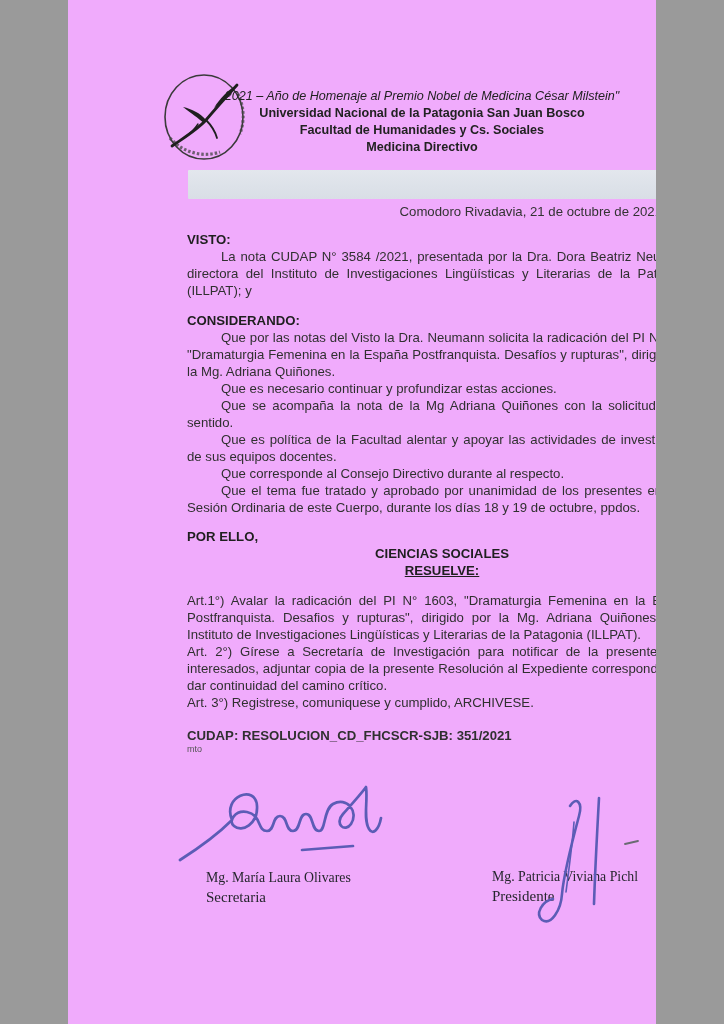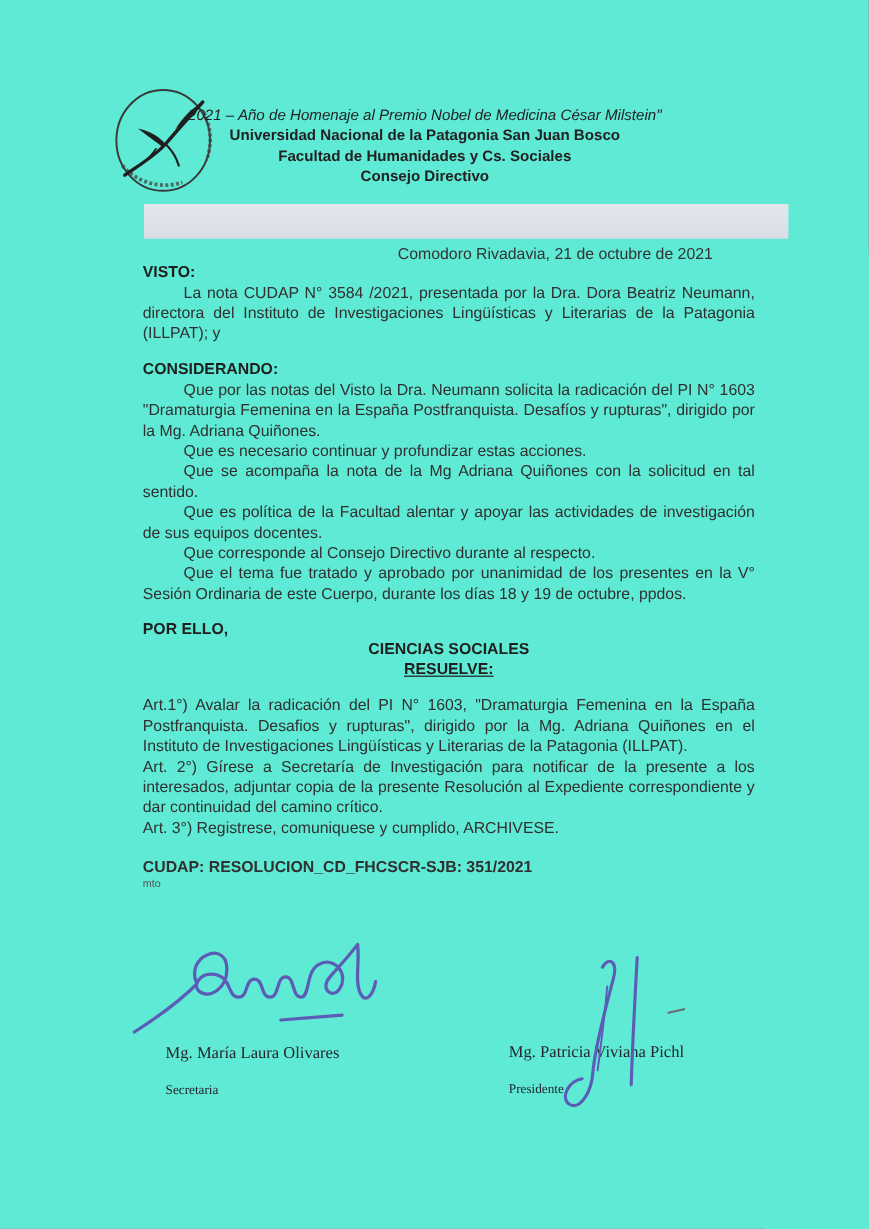--- a/index.html
+++ b/index.html
@@ -1,20 +1,20 @@
 <!DOCTYPE html>
 <html><head>
 <meta charset="utf-8">
 <style>
   html,body{margin:0;padding:0;background:#9a9a9a;}
   .page{
     position:relative;
-    width:724px;height:1024px;
+    width:588px;height:1024px;
     margin:0 auto;
-    background:#5eead4;
+    background:#f0abfc;
     font-family:"Liberation Sans","DejaVu Sans",sans-serif;
     color:#2b2b2b;
     overflow:hidden;
   }
   
   .logo{position:absolute;left:86px;top:72px;width:102px;height:98px;}
   .header-text{
     position:absolute;left:128px;top:88px;width:452px;
     text-align:center;line-height:16px;
   }
@@ -26,21 +26,21 @@
     background:linear-gradient(180deg,#e3e7ed 0%,#dde2e9 55%,#d9dee6 100%);
     border-radius:1px;
   }
   
   .dateline{
     position:absolute;left:120px;top:204px;width:474px;
     text-align:right;font-size:13.2px;color:#333;
   }
   
   .doc-body{
-    position:absolute;left:119px;top:218px;width:510px;
+    position:absolute;left:119px;top:231px;width:510px;
     font-size:13.2px;line-height:17px;text-align:justify;color:#303030;
   }
   .section-label{font-weight:bold;color:#1f1f1f;}
   .para{text-indent:34px;margin:0;}
   .para.no-indent{text-indent:0;}
   .gap-sm{height:13px;}
   .gap-md{height:12px;}
   .center-bold{font-weight:bold;text-align:center;text-indent:0;margin:0;color:#1f1f1f;}
   .resuelve{text-decoration:underline;margin-bottom:13px;}
   .cudap-line{font-weight:bold;margin-top:16px;text-align:left;}
@@ -49,21 +49,21 @@
   .sig-svg{position:absolute;}
   .sig-left-svg{left:108px;top:774px;width:208px;height:92px;}
   .sig-right-svg{left:438px;top:792px;width:150px;height:146px;z-index:3;}
   .sign-block{
     position:absolute;text-align:left;z-index:2;
     font-family:"Liberation Serif","DejaVu Serif",serif;color:#26262e;
   }
   .sign-left{left:138px;top:870px;width:180px;}
   .sign-right{left:424px;top:869px;width:165px;}
   .sign-name{font-size:13.8px;line-height:16px;}
-  .sign-role{font-size:11px;line-height:15px;margin-top:16px;}
+  .sign-role{font-size:15px;line-height:15px;margin-top:4px;}
 </style>
 </head>
 <body>
 
 <div class="page">
 
   <svg class="logo" viewBox="0 0 102 98" fill="none" xmlns="http://www.w3.org/2000/svg">
     <ellipse cx="50" cy="45" rx="39" ry="42" stroke="#3a3a3a" stroke-width="1.6"></ellipse>
 
     <path d="M16 66 C 28 80, 48 86, 66 80" stroke="#444" stroke-width="3.2" stroke-dasharray="2.5 2" opacity="0.75"></path>
@@ -73,21 +73,21 @@
     <path d="M52 48 C 46 41, 38 37, 29 35 C 38 42, 44 46, 50 51" fill="#1f1f1f"></path>
     <path d="M83 13 C 74 18, 66 26, 60 36 C 68 30, 76 22, 83 13" fill="#1f1f1f"></path>
     <path d="M52 48 C 57 53, 61 59, 63 66" stroke="#1f1f1f" stroke-width="1.8" stroke-linecap="round"></path>
     <path d="M44 52 C 40 58, 36 62, 30 66" stroke="#1f1f1f" stroke-width="1.4" stroke-linecap="round"></path>
   </svg>
 
   <div class="header-text">
     <div class="motto">2021 – Año de Homenaje al Premio Nobel de Medicina César Milstein"</div>
     <div class="hline">Universidad Nacional de la Patagonia San Juan Bosco</div>
     <div class="hline">Facultad de Humanidades y Cs. Sociales</div>
-    <div class="hline">Consejo Directivo</div>
+    <div class="hline">Medicina Directivo</div>
   </div>
 
   <div class="redaction-bar"></div>
 
   <div class="dateline">Comodoro Rivadavia, 21 de octubre de 2021</div>
 
   <div class="doc-body">
 
     <div class="section-label">VISTO:</div>
     <p class="para">La nota CUDAP N° 3584 /2021, presentada por la Dra. Dora Beatriz Neumann, directora del Instituto de Investigaciones Lingüísticas y Literarias de la Patagonia (ILLPAT); y</p>

